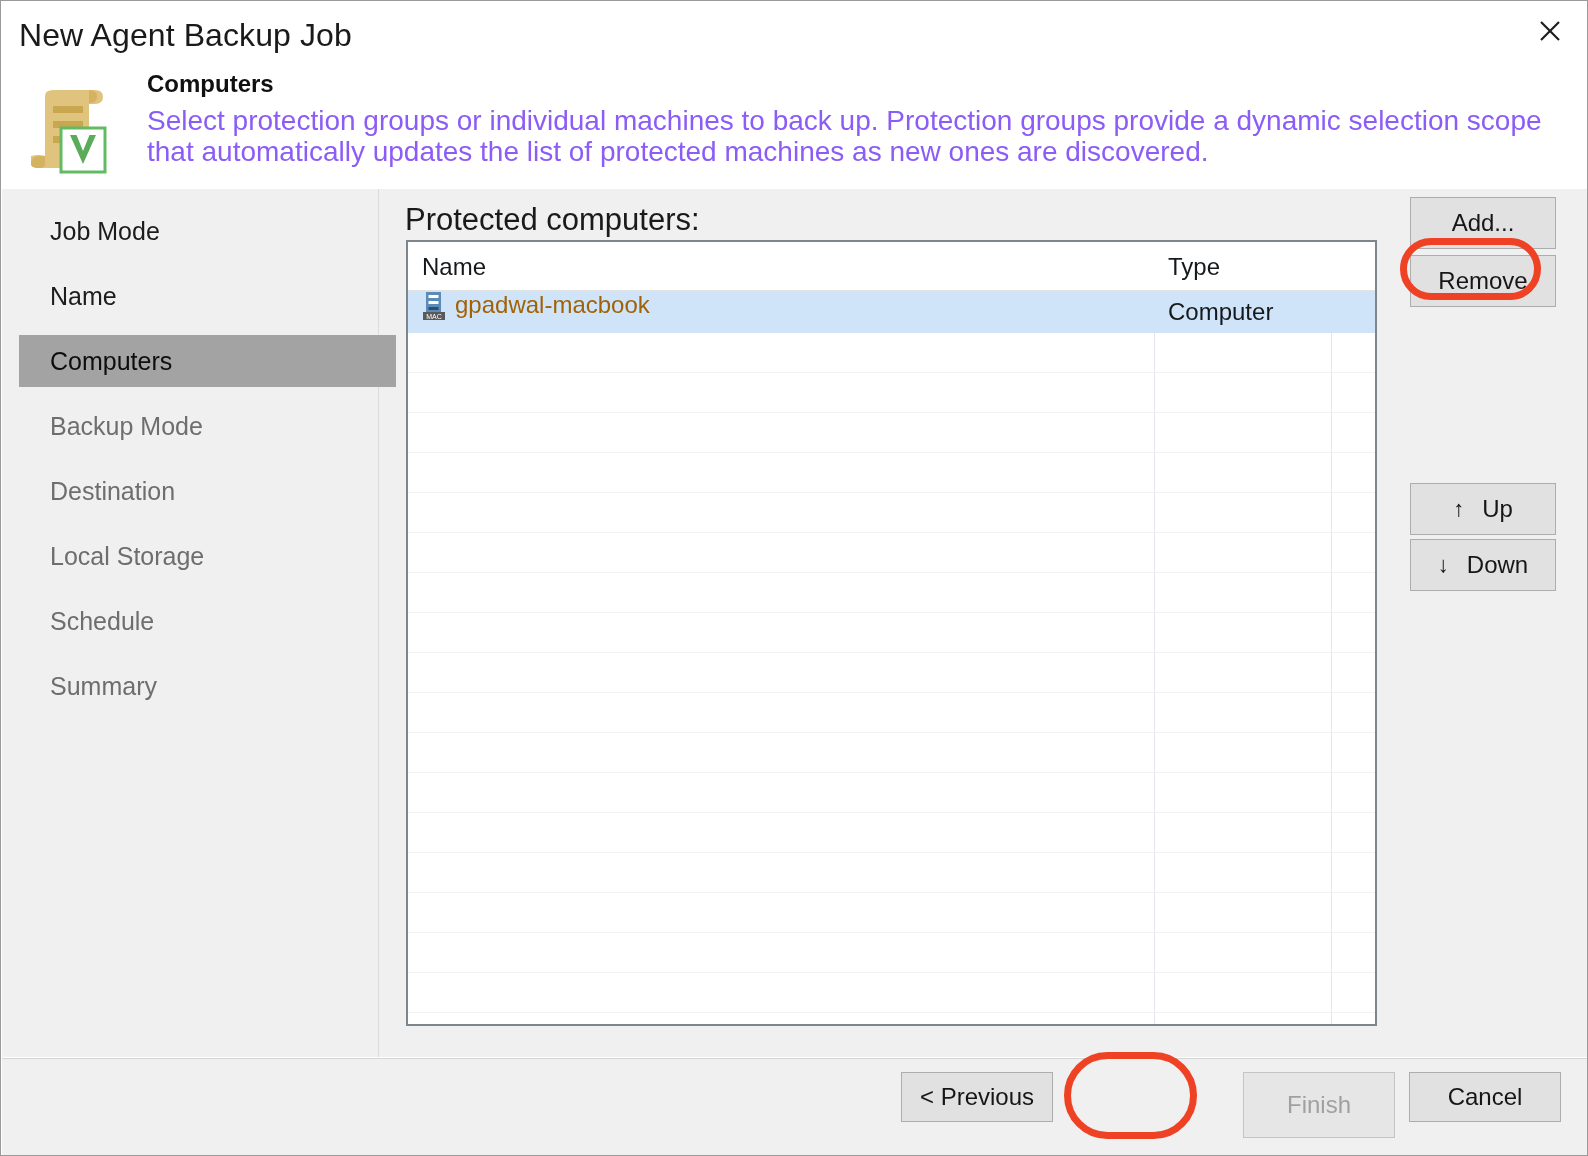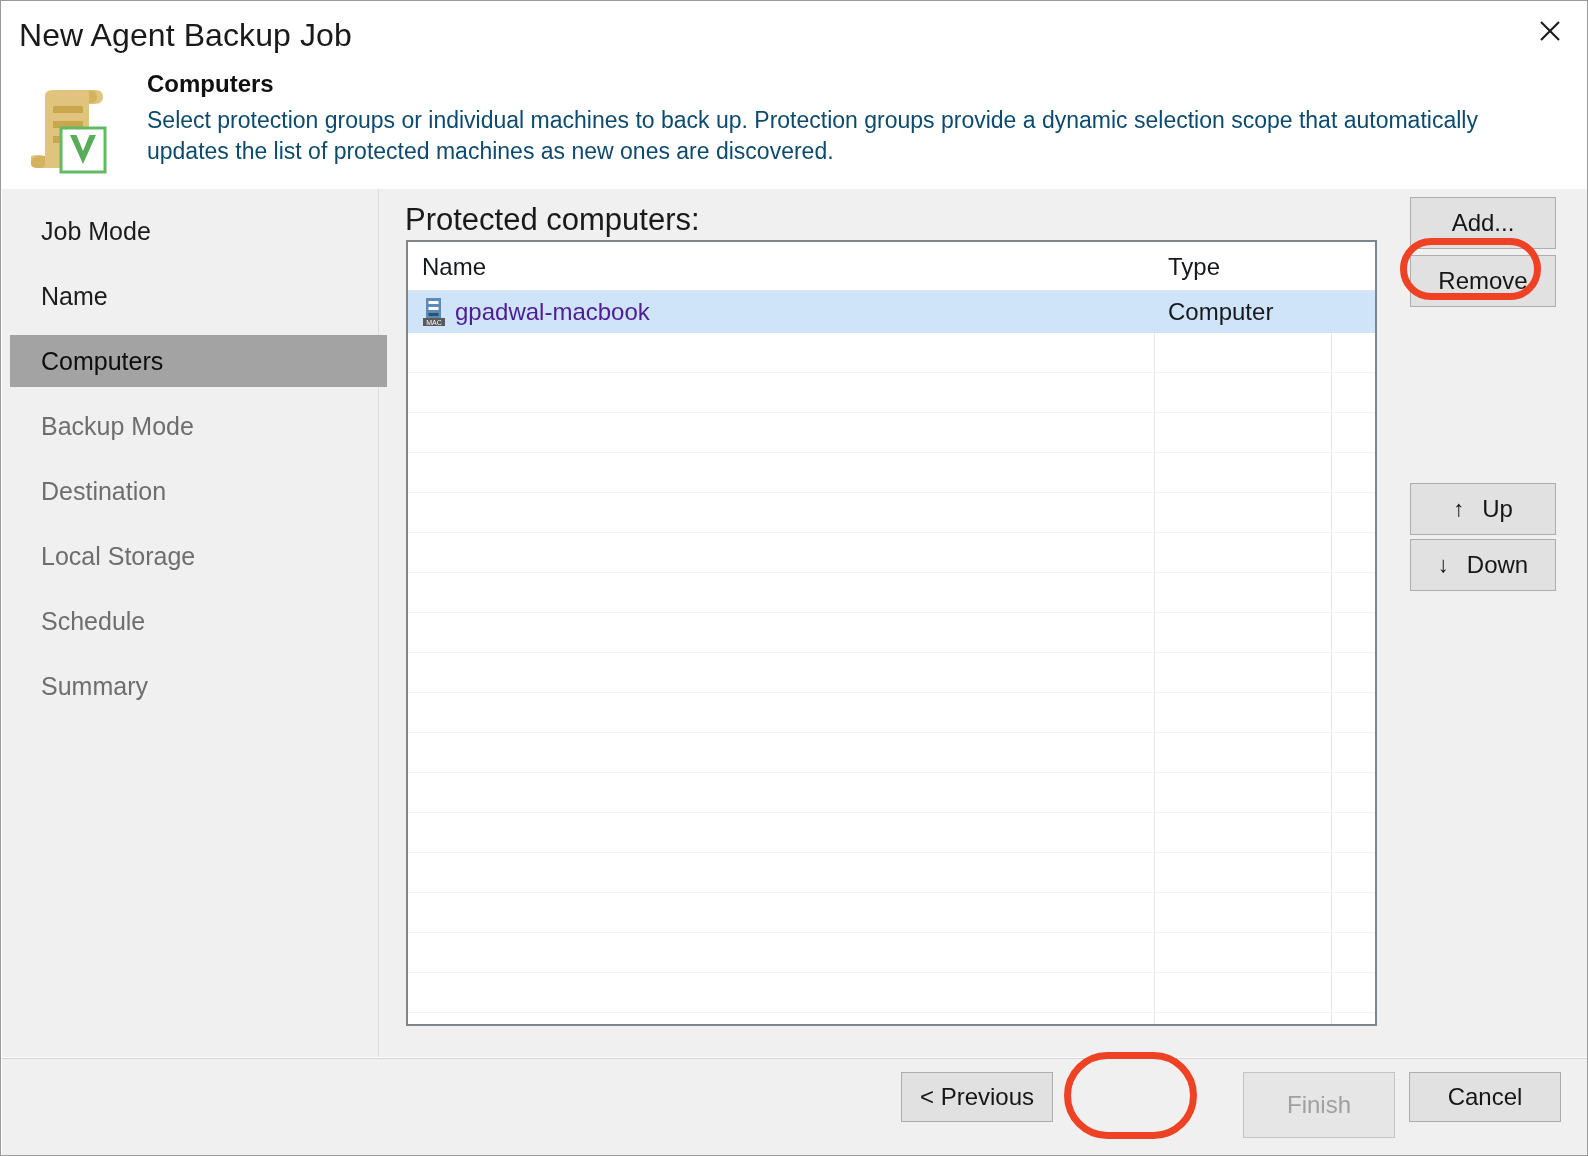--- a/index.html
+++ b/index.html
@@ -61,44 +61,44 @@
     position: absolute;
     left: 146px; top: 9px;
     font-size: 24px;
     font-weight: bold;
     color: #101010;
   }
   #header-desc {
     position: absolute;
     left: 146px; top: 44px;
     width: 1400px;
-    font-size: 23px;
+    font-size: 28px;
     line-height: 31px;
-    color: #0c4a6e;
+    color: #8b5cf6;
   }
 
   
   #body {
     position: absolute;
     left: 1px; top: 188px;
     width: 1585px; height: 868px;
     background: #f0f0f0;
   }
 
   
   #sidebar {
     position: absolute;
     left: 0; top: 0;
     width: 377px; height: 868px;
     background: #f0f0f0;
     border-right: 1px solid #dcdcdc;
   }
   .nav-item {
     position: absolute;
-    left: 8px;
+    left: 17px;
     width: 377px; height: 52px;
     display: flex; align-items: center;
     padding-left: 31px;
     font-size: 25px;
     color: #6e6e6e;
     cursor: default;
     white-space: nowrap;
   }
   .nav-item.done { color: #1c1c1c; }
   .nav-item.active {
@@ -168,23 +168,23 @@
     border-bottom: 1px solid #f0f2f4;
   }
   .row.selected {
     background: #cfe4f9;
     border-bottom: 1px solid #cfe4f9;
     height: 42px;
   }
   .cell-name {
     position: absolute;
     left: 14px; top: 0; height: 100%;
-    display: flex; align-items: center;
-    font-size: 24px;
-    color: #4c1d95;
+    display: flex; 
+    font-size: 24px;
+    color: #a16207;
     white-space: nowrap;
   }
   .cell-type {
     position: absolute;
     left: 760px; top: 0; height: 100%;
     display: flex; align-items: center;
     font-size: 24px;
     color: #16191c;
     white-space: nowrap;
   }

